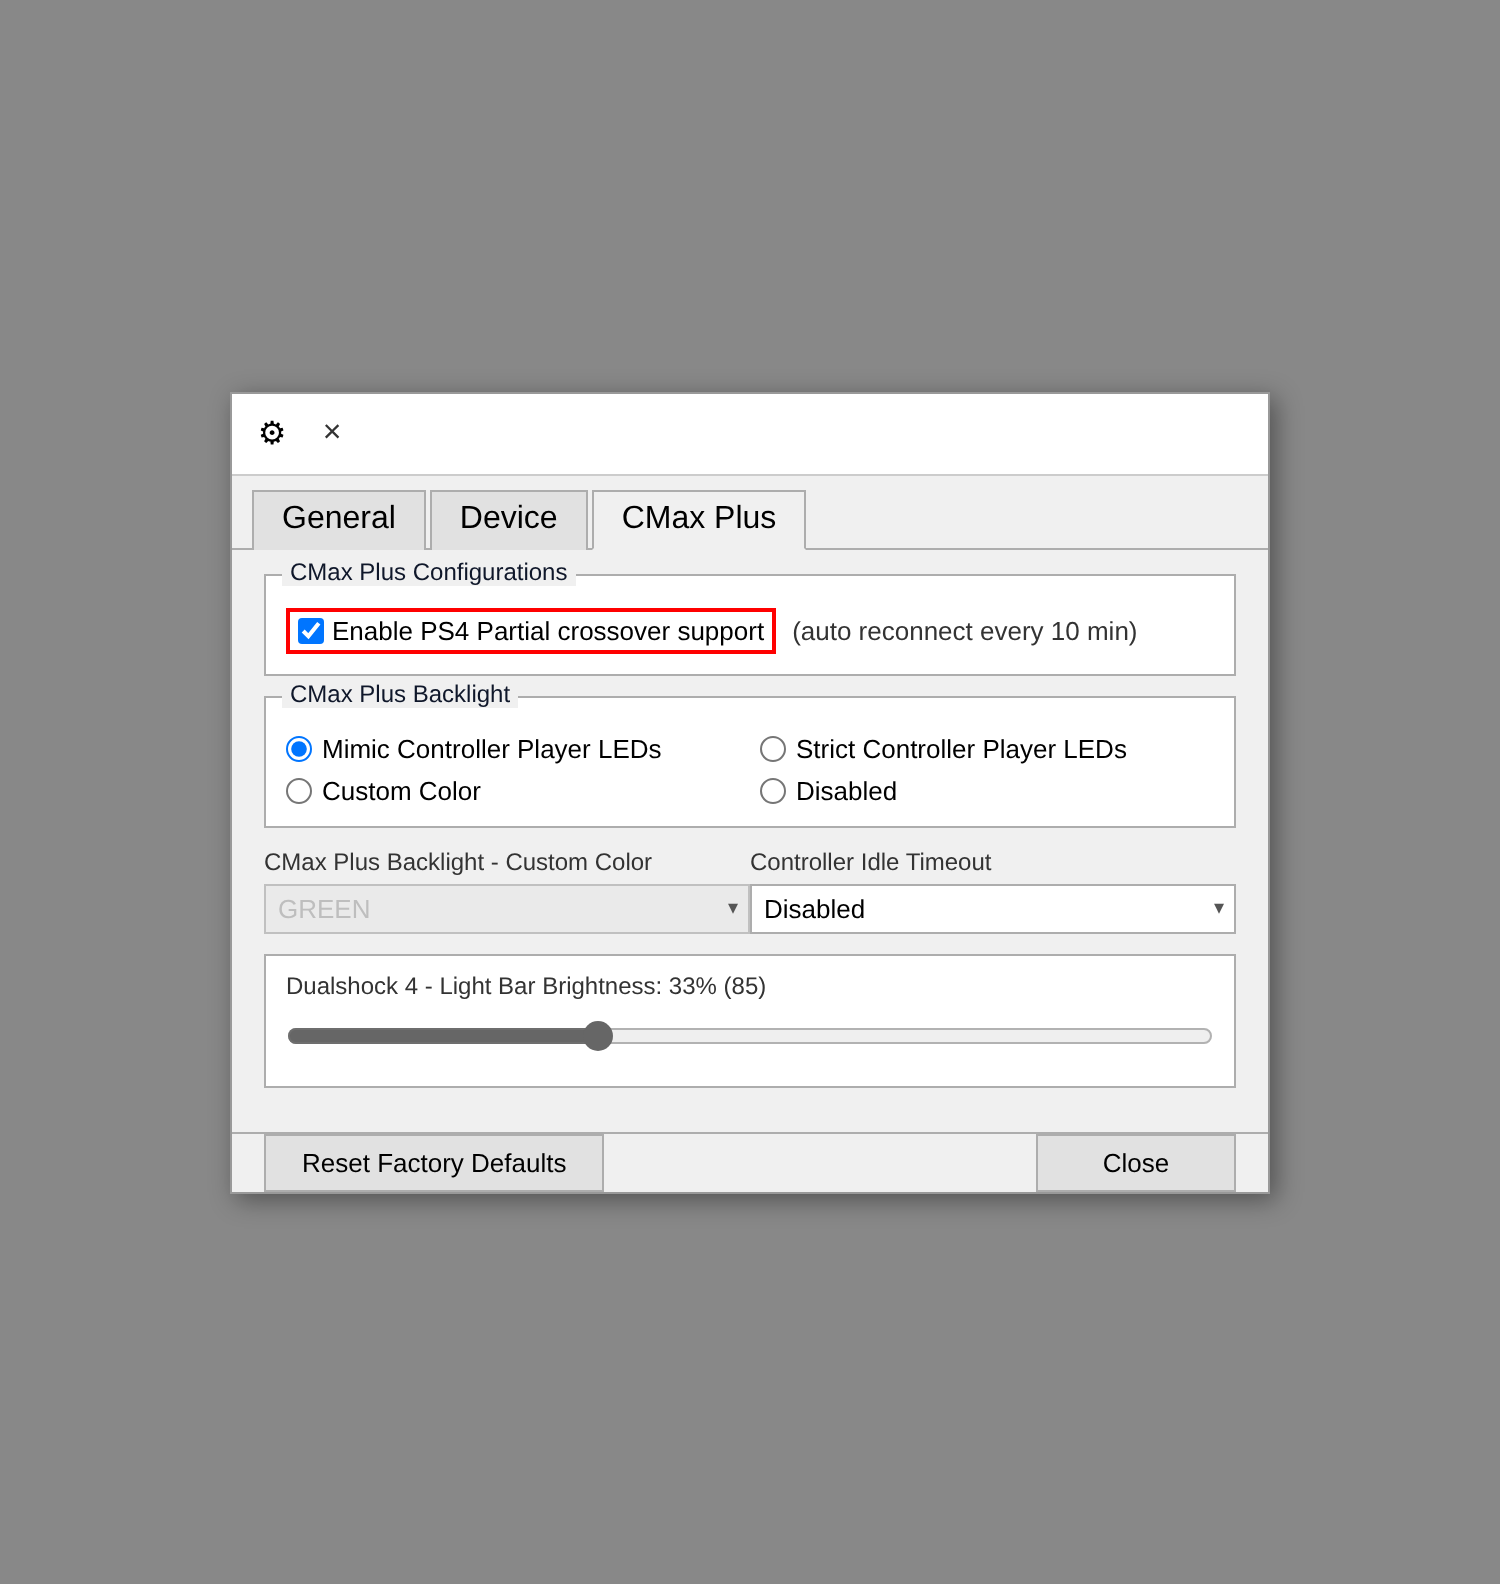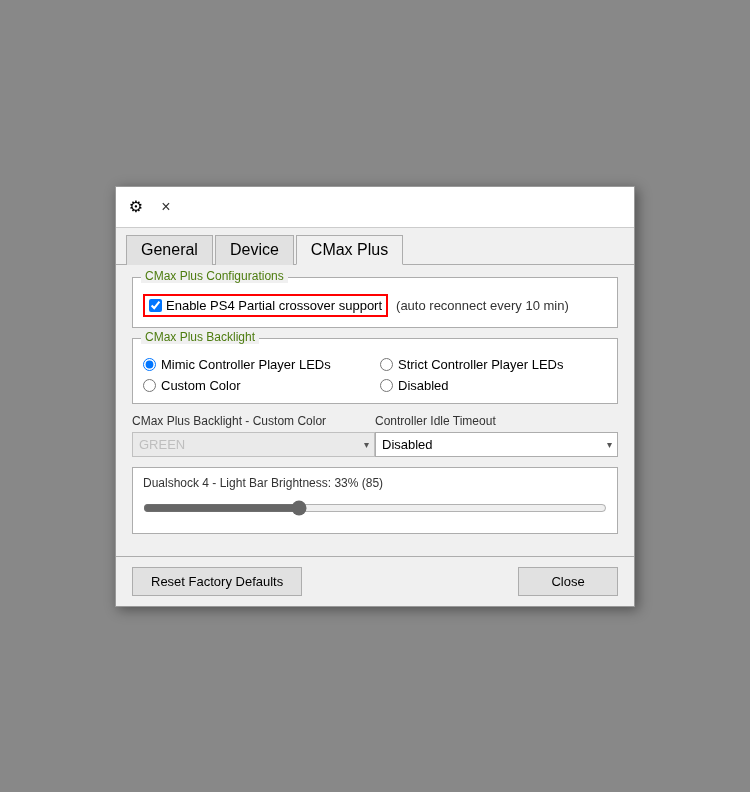--- a/index.html
+++ b/index.html
@@ -86,21 +86,21 @@
 
     .section-box {
       border: 1px solid #adadad;
       background: #fff;
       margin-bottom: 10px;
       padding: 8px 10px 10px 10px;
       position: relative;
     }
     .section-label {
       font-size: 12px;
-      color: #4d7c0f;
+      color: #0f172a;
       background: #f0f0f0;
       position: absolute;
       top: -9px;
       left: 8px;
       padding: 0 4px;
     }
 
     .checkbox-row {
       display: flex;
       align-items: center;
@@ -196,21 +196,21 @@
     }
     input[type="range"] {
       width: 100%;
       cursor: pointer;
       accent-color: #666;
     }
 
     .footer {
       background: #f0f0f0;
       border-top: 1px solid #adadad;
-      padding: 10px 16px;
+      padding: 0 16px;
       display: flex;
       justify-content: space-between;
       align-items: center;
     }
     .btn {
       padding: 6px 18px;
       border: 1px solid #adadad;
       background: #e1e1e1;
       font-size: 13px;
       cursor: pointer;

